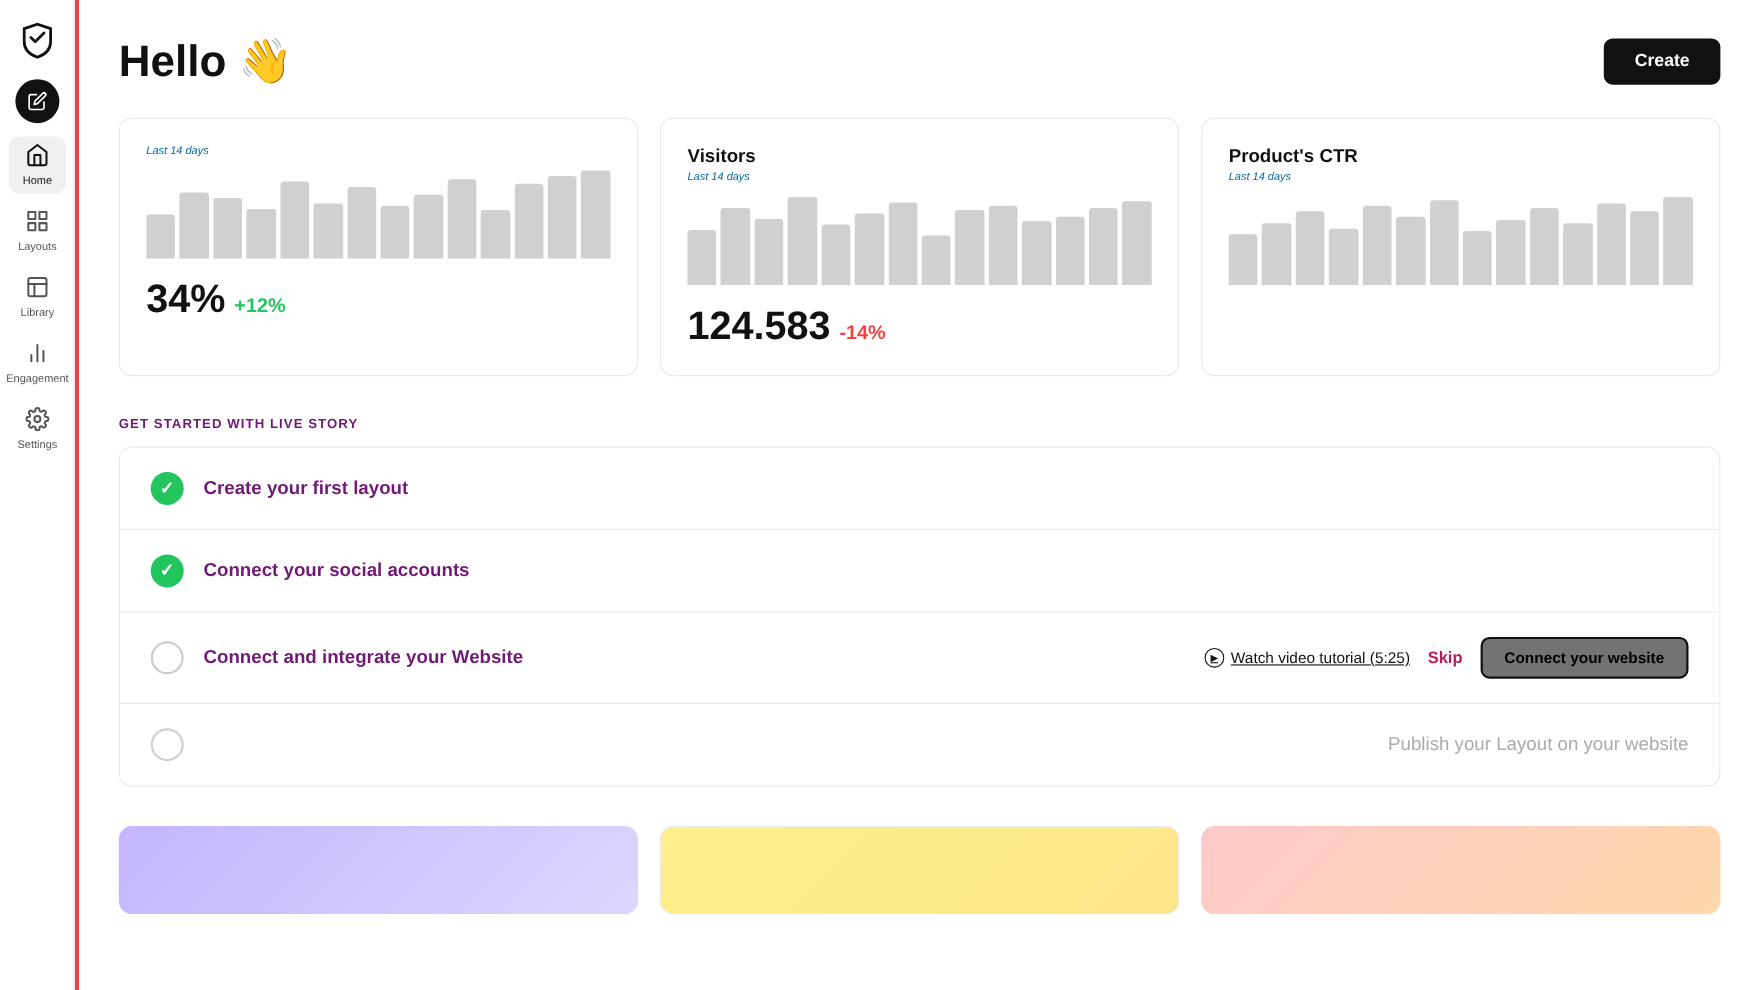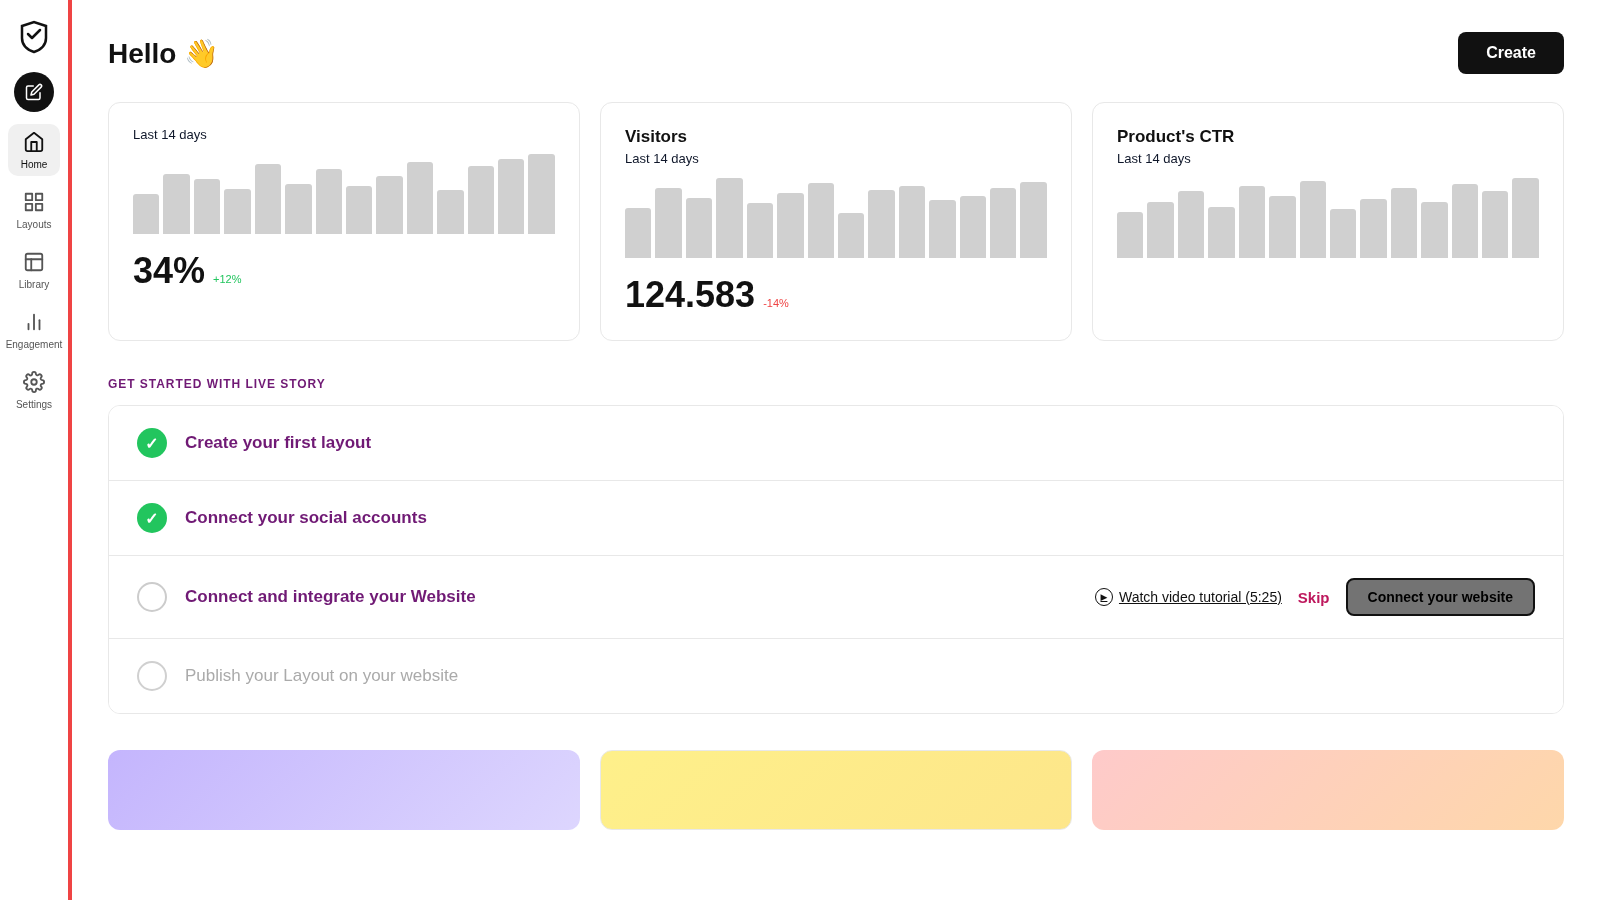--- a/index.html
+++ b/index.html
@@ -64,21 +64,21 @@
     }
 
     
     .header {
       display: flex;
       align-items: center;
       justify-content: space-between;
       margin-bottom: 28px;
     }
     .header-title {
-      font-size: 28px;
+      font-size: 40px;
       font-weight: 700;
       color: #111;
     }
     .create-btn {
       background: #111;
       color: #fff;
       border: none;
       border-radius: 8px;
       padding: 12px 28px;
       font-size: 16px;
@@ -99,23 +99,24 @@
       padding: 24px;
       background: #fff;
     }
     .stat-card-title {
       font-size: 17px;
       font-weight: 600;
       color: #111;
       margin-bottom: 4px;
     }
     .stat-card-sub {
-      font-size: 13px;
-      color: #0f172a;
+      font-size: 10px;
+      color: #0369a1;
       margin-bottom: 12px;
+      font-style: italic;
     }
     .bar-chart {
       display: flex;
       align-items: flex-end;
       gap: 4px;
       height: 80px;
       margin-bottom: 16px;
     }
     .bar {
       flex: 1;
@@ -124,21 +125,21 @@
       min-width: 8px;
     }
     .stat-value {
       font-size: 36px;
       font-weight: 700;
       color: #111;
       display: flex;
       align-items: baseline;
       gap: 8px;
     }
-    .stat-change { font-size: 11px; font-weight: 400; }
+    .stat-change { font-size: 18px; font-weight: 700; }
     .stat-change.positive { color: #22c55e; }
     .stat-change.negative { color: #ef4444; }
 
     
     .section-title {
       font-size: 12px;
       font-weight: 700;
       color: #701a75;
       letter-spacing: 0.08em;
       margin-bottom: 14px;
@@ -170,21 +171,21 @@
     .check-circle.done { background: #22c55e; }
     .check-circle.empty { border: 2px solid #ccc; background: transparent; }
     .check-circle.empty-gray { border: 2px solid #d0d0d0; background: transparent; }
     .check-icon { color: #fff; font-size: 16px; font-weight: 700; }
     .checklist-label {
       font-size: 17px;
       font-weight: 600;
       color: #701a75;
       flex: 1;
     }
-    .checklist-label.muted { color: #aaa; font-weight: 500; }
+    .checklist-label.muted { color: #aaa; font-weight: 500; text-align: right; }
     .checklist-actions {
       display: flex;
       align-items: center;
       gap: 16px;
     }
     .watch-link {
       display: flex;
       align-items: center;
       gap: 6px;
       font-size: 14px;

